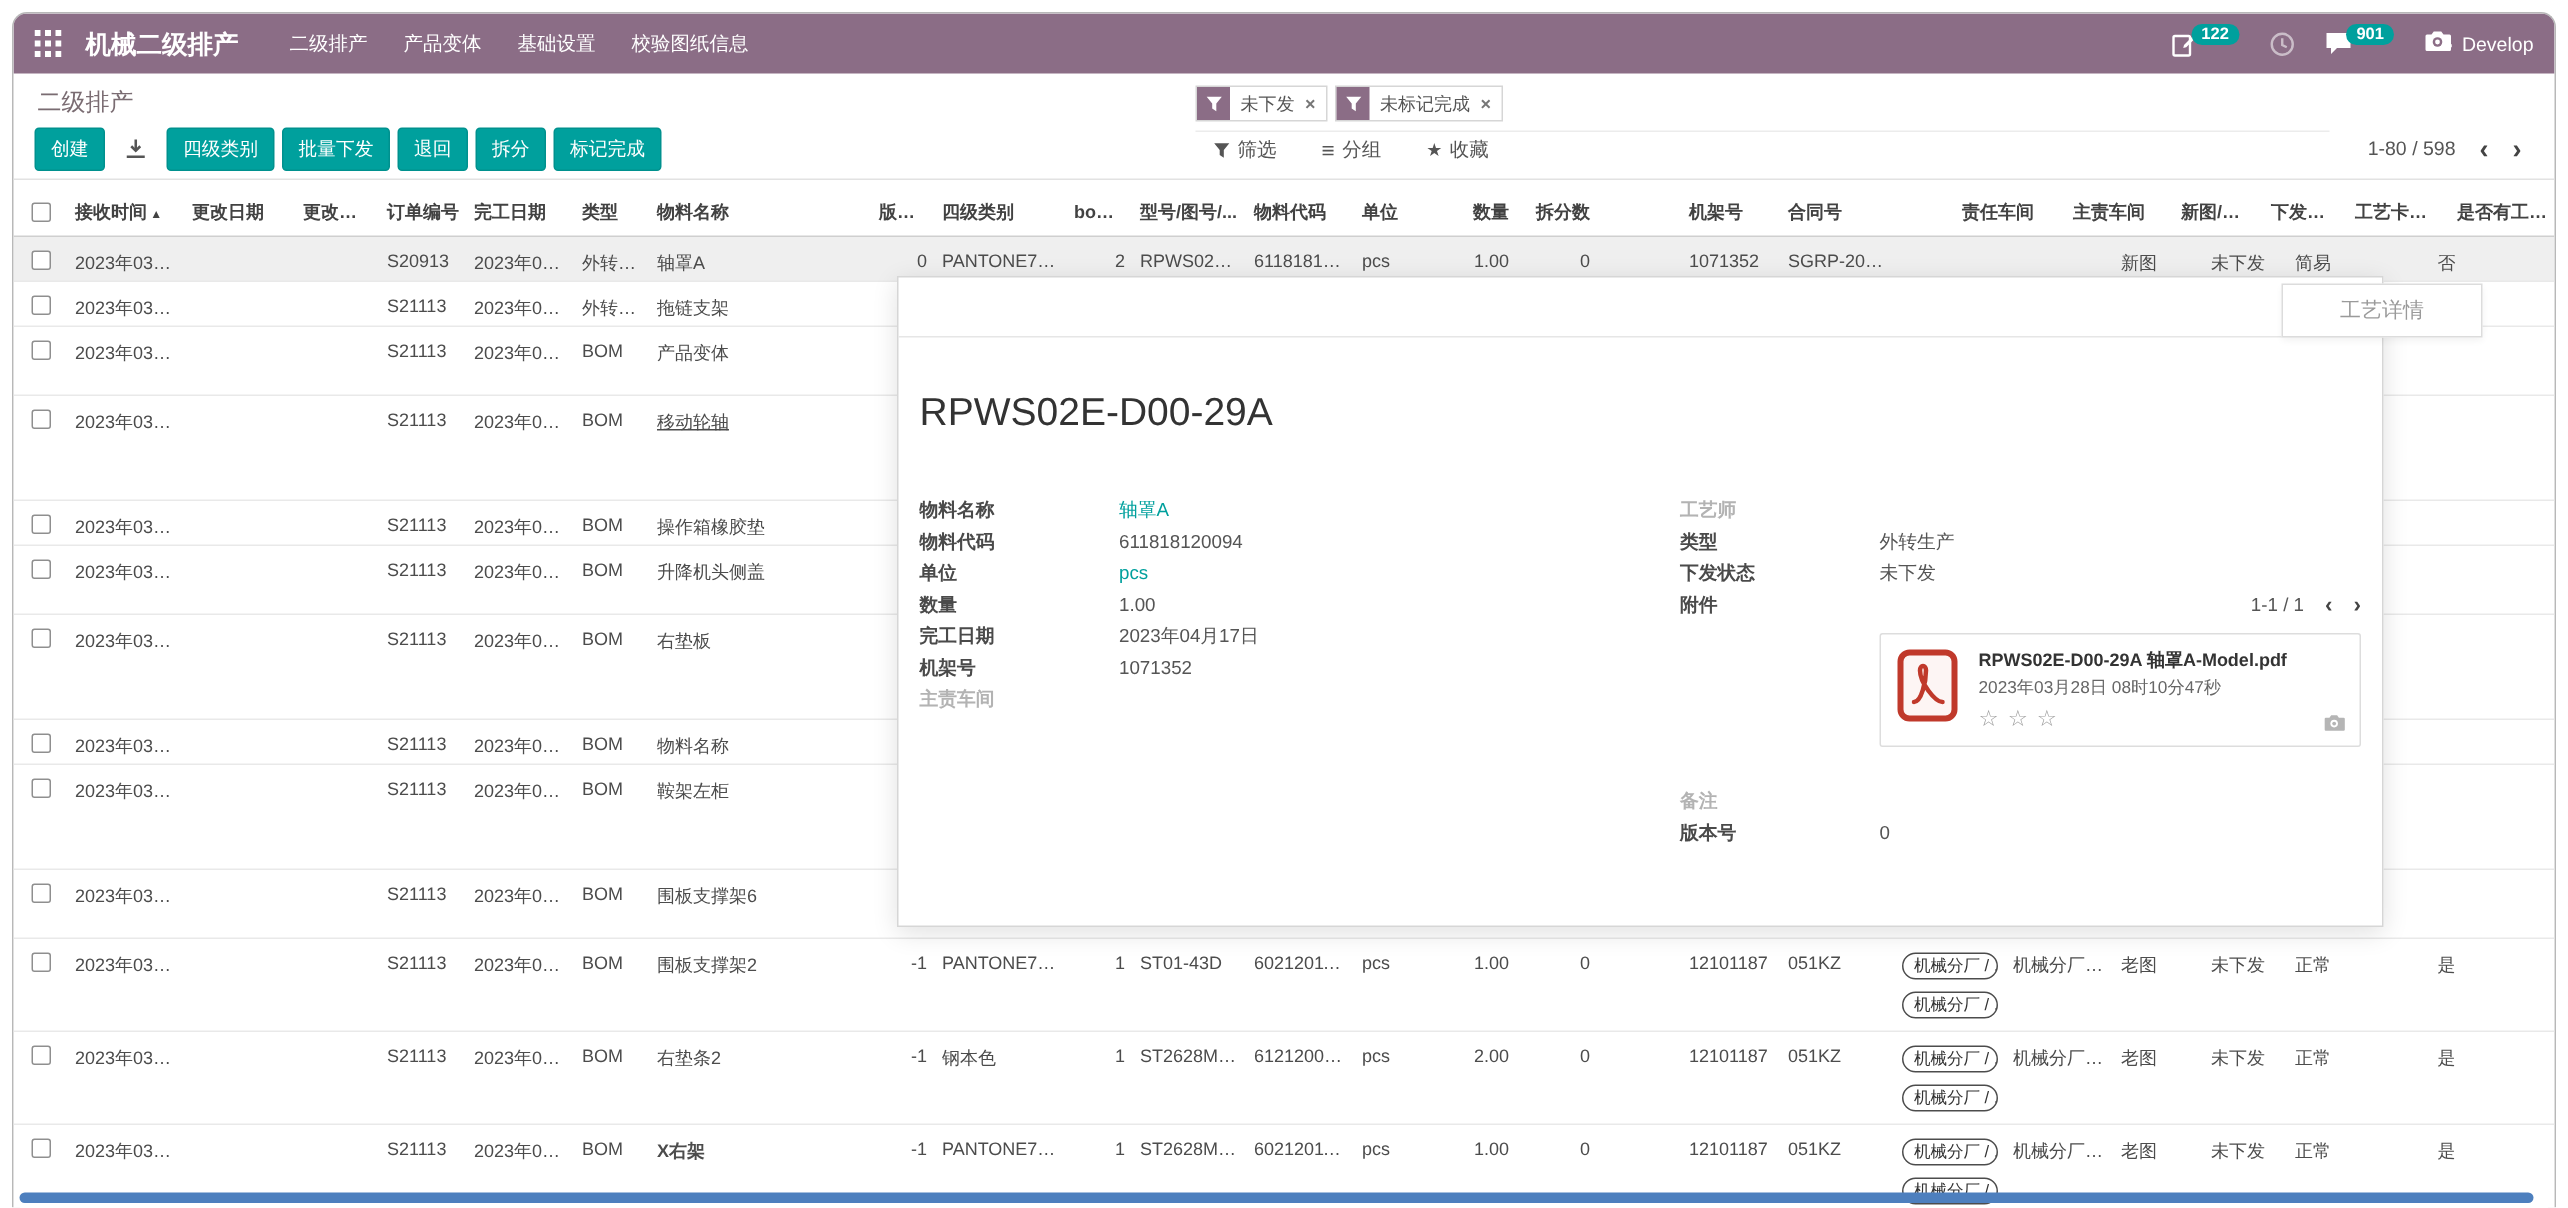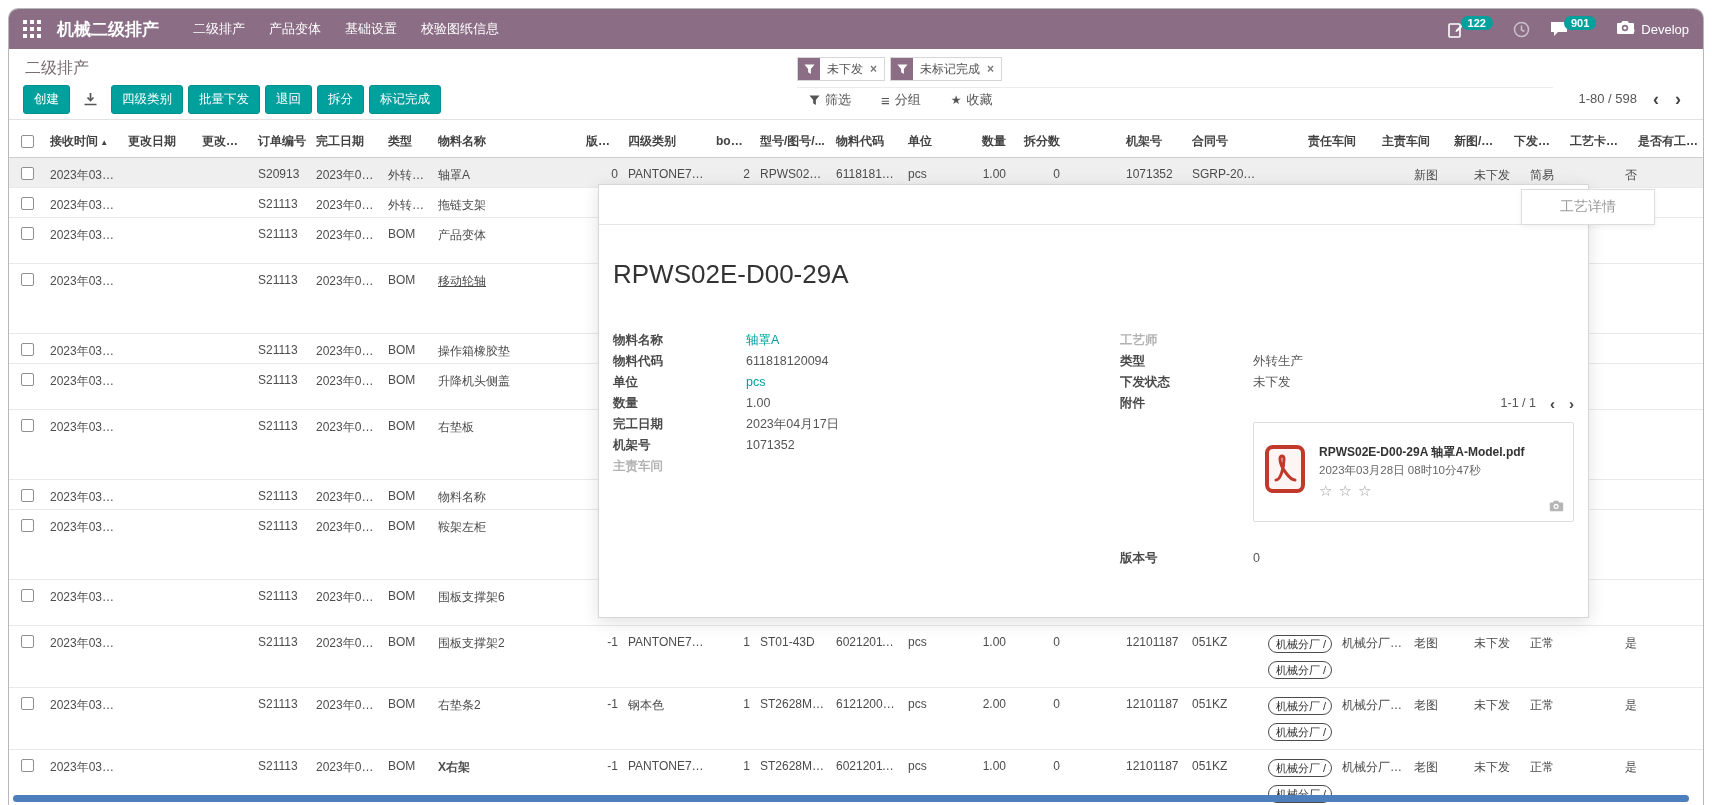--- a/index.html
+++ b/index.html
@@ -62,21 +62,21 @@
   .pfields{display:flex;margin:40px 14px 0 14px;font-size:12.5px;}
   .pcol-left{width:507px;flex:none;}
   .pcol-right{flex:1;}
   .prow{display:flex;line-height:21px;}
   .plabel{width:133px;flex:none;font-weight:bold;color:#4a4a4a;}
   .plabel.muted{color:#b3b3b3;}
   .pvalue{color:#555;}
   .pvalue.link{color:var(--teal,#00a09d);cursor:pointer;}
   .attach-pager{margin-left:auto;display:flex;align-items:center;gap:14px;font-size:12.5px;color:#555;}
   .attach-pager .chev{font-size:15px;}
-  .acard{margin:8px 0 0 133px;border:1px solid #ddd;border-radius:2px;padding:21px 10px;display:flex;gap:13px;
+  .acard{margin:8px 0 0 133px;border:1px solid #ddd;border-radius:2px;padding:9px 10px;display:flex;gap:13px;
     position:relative;cursor:pointer;background:#fff;}
   .fname{font-size:12px;font-weight:bold;color:#333;line-height:16px;}
   .fdate{font-size:11.5px;color:#666;margin-top:3px;}
   .stars{font-size:15px;color:#a0a0a0;letter-spacing:6px;margin-top:4px;cursor:pointer;}
   .acam{position:absolute;right:9px;bottom:9px;display:inline-flex;cursor:pointer;}
   .gap26{height:26px;}
   
   .detail-btn{position:absolute;left:1512px;top:180px;width:132px;height:34px;background:#fff;
     border:1px solid #dcdcdc;box-shadow:0 2px 5px rgba(0,0,0,.06);z-index:6;color:#9a9a9a;font-size:14px;
     display:flex;align-items:center;justify-content:center;cursor:pointer;}
@@ -674,20 +674,24 @@
             <svg width="15" height="12" viewBox="0 0 19 15" fill="#b5b5b5">
               <path d="M1 3 h4 l1.5-2 h5 L13 3 h4 a1 1 0 0 1 1 1 v9 a1 1 0 0 1-1 1 H2 a1 1 0 0 1-1-1 V4 a1 1 0 0 1 1-1 z"></path>
               <circle cx="9" cy="8" r="3.2" fill="#fff"></circle>
                 <circle cx="9" cy="8" r="1.6" fill="#b5b5b5"></circle>
             </svg>
           </span>
         </div>
         <div class="gap26"></div>
         <div id="pcol-right-bottom">
             <div class="prow">
+              <span class="plabel muted">备注</span>
+              <span class="pvalue"></span>
+            </div>
+            <div class="prow">
               <span class="plabel">版本号</span>
               <span class="pvalue">0</span>
             </div>
           </div>
       </div>
     </div>
   </div>
 
   <div class="detail-btn">工艺详情</div>
 

